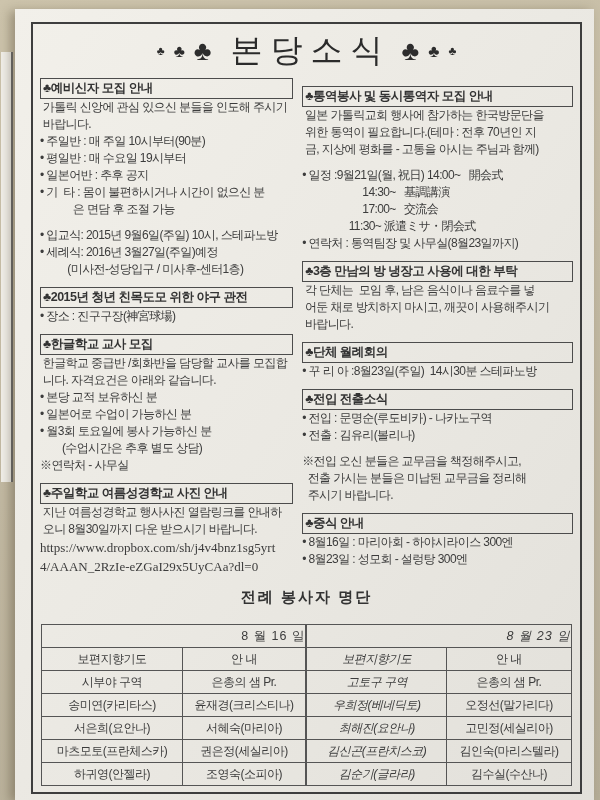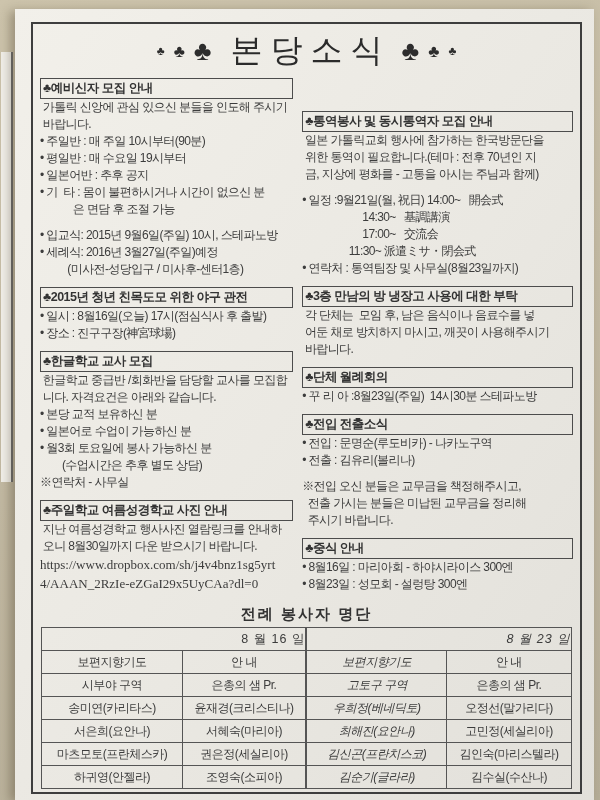--- a/index.html
+++ b/index.html
@@ -26,42 +26,42 @@
   .masthead{
     height:54px;flex:0 0 54px;display:flex;align-items:center;justify-content:center;
     gap:9px;color:#2d2d2d;
   }
   .club{line-height:1;}
   .c-sm{font-size:12px}.c-md{font-size:17px}.c-lg{font-size:27px}
   .m-title{
     font-family:"Liberation Serif",serif;font-size:32px;font-weight:400;
     letter-spacing:8px;margin:0 2px 0 10px;color:#2b2b2b;white-space:nowrap;text-align:right;
   }
-  .cols{display:flex;gap:9px;align-items:flex-end;}
+  .cols{display:flex;gap:9px;align-items:center;}
   .col{min-width:0;}
   .col.left{flex:0 0 47.5%;}
   .col.right{flex:1;}
   .section{margin-bottom:9px;}
   .sec-title{
     border:1.2px solid #4c4c4c;font-weight:700;font-size:12.5px;
     letter-spacing:-0.5px;padding:1px 2px;color:#333;white-space:nowrap;overflow:hidden;
   }
   .line{
     font-size:12px;line-height:17px;letter-spacing:-0.6px;
     white-space:pre-wrap;color:#3c3c3c;
   }
   .line.blank{height:9px;}
   .line.url{
     font-family:"Liberation Serif",serif;font-size:13px;letter-spacing:0;
     line-height:19px;white-space:nowrap;
   }
   .roster{margin-top:1px;}
   .roster-title{
     text-align:center;font-size:15px;font-weight:700;letter-spacing:2px;
-    color:#333;margin:2px 0 3px;
+    color:#333;margin:2px 0 17px;
   }
   table.roster-table{
     width:99.5%;margin:0 auto;border-collapse:collapse;table-layout:fixed;
     border:1.5px solid #444;
   }
   .roster-table th,.roster-table td{
     border:1px solid #555;font-size:12px;font-weight:400;text-align:center;
     height:22px;color:#3c3c3c;letter-spacing:-0.5px;padding:0;overflow:hidden;
     white-space:nowrap;
   }
@@ -99,21 +99,20 @@
             <div class="line">• 일본어반 : 추후 공지</div>
             <div class="line">• 기  타 : 몸이 불편하시거나 시간이 없으신 분</div>
             <div class="line">            은 면담 후 조절 가능</div>
             <div class="line blank"></div>
             <div class="line">• 입교식: 2015년 9월6일(주일) 10시, 스테파노방</div>
             <div class="line">• 세례식: 2016년 3월27일(주일)예정</div>
             <div class="line">          (미사전-성당입구 / 미사후-센터1층)</div>
           </div>
           <div class="section">
             <div class="sec-title">♣2015년 청년 친목도모 위한 야구 관전</div>
-            <div class="line">• 일시 : 8월16일(오늘) 17시(점심식사 후 출발)</div>
             <div class="line">• 장소 : 진구구장(神宮球場)</div>
           </div>
           <div class="section">
             <div class="sec-title">♣한글학교 교사 모집</div>
             <div class="line"> 한글학교 중급반 /회화반을 담당할 교사를 모집합</div>
             <div class="line"> 니다. 자격요건은 아래와 같습니다.</div>
             <div class="line">• 본당 교적 보유하신 분</div>
             <div class="line">• 일본어로 수업이 가능하신 분</div>
             <div class="line">• 월3회 토요일에 봉사 가능하신 분</div>
             <div class="line">        (수업시간은 추후 별도 상담)</div>

